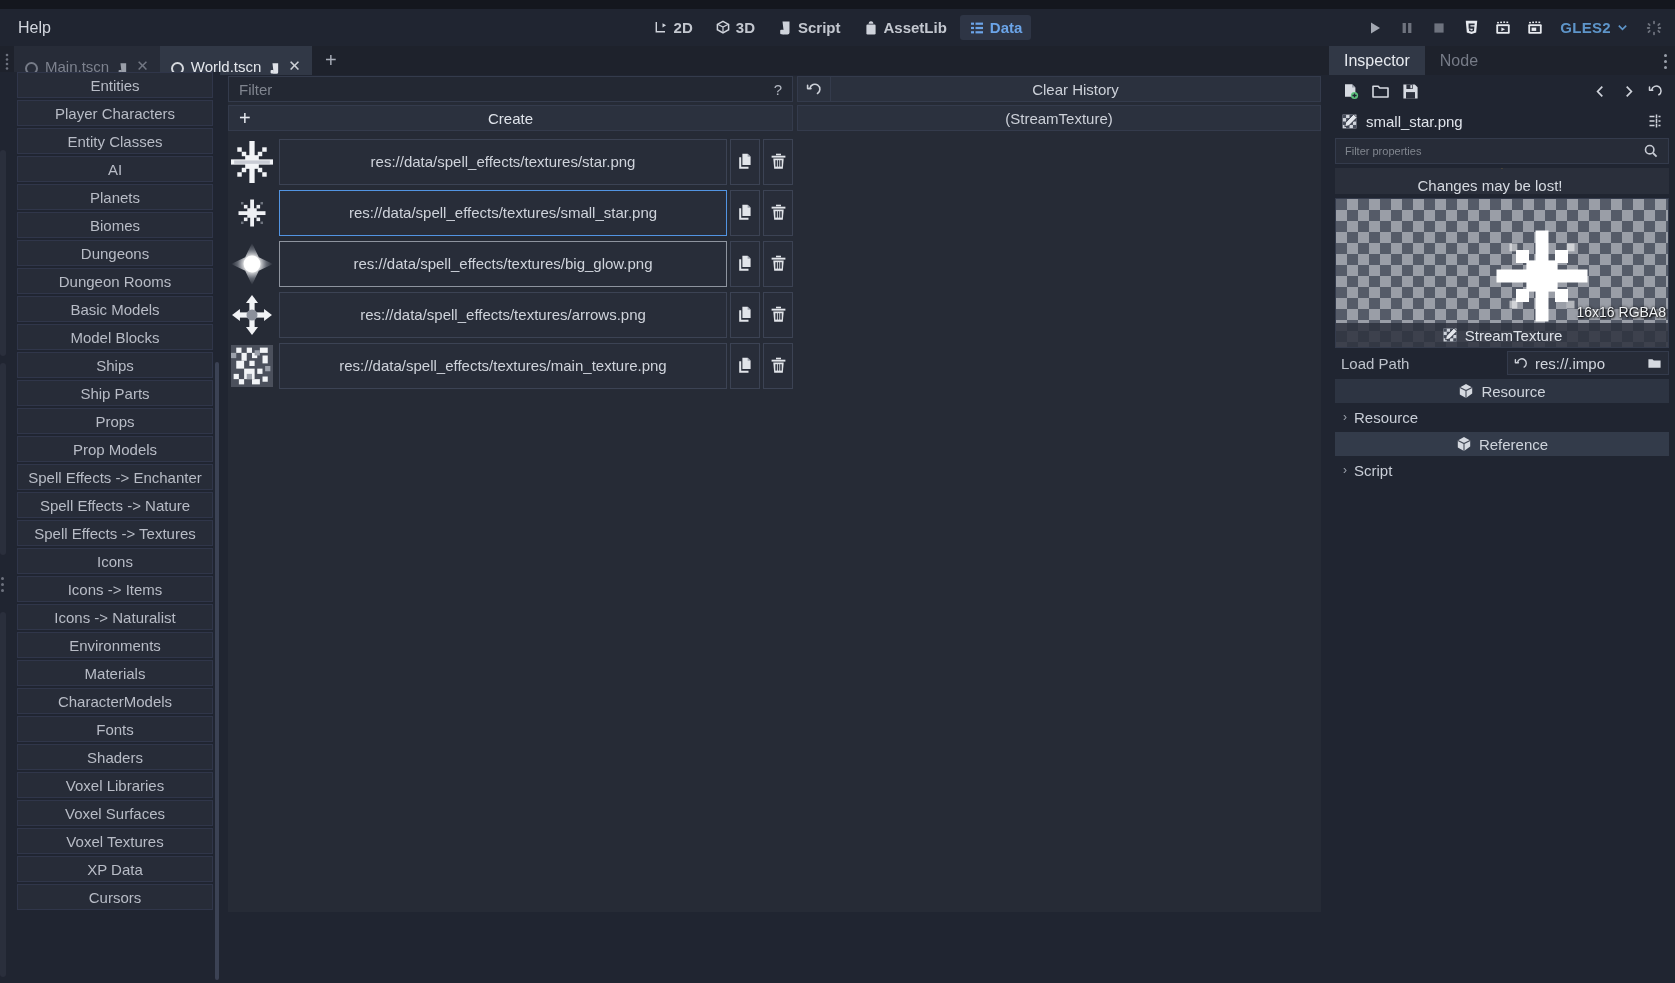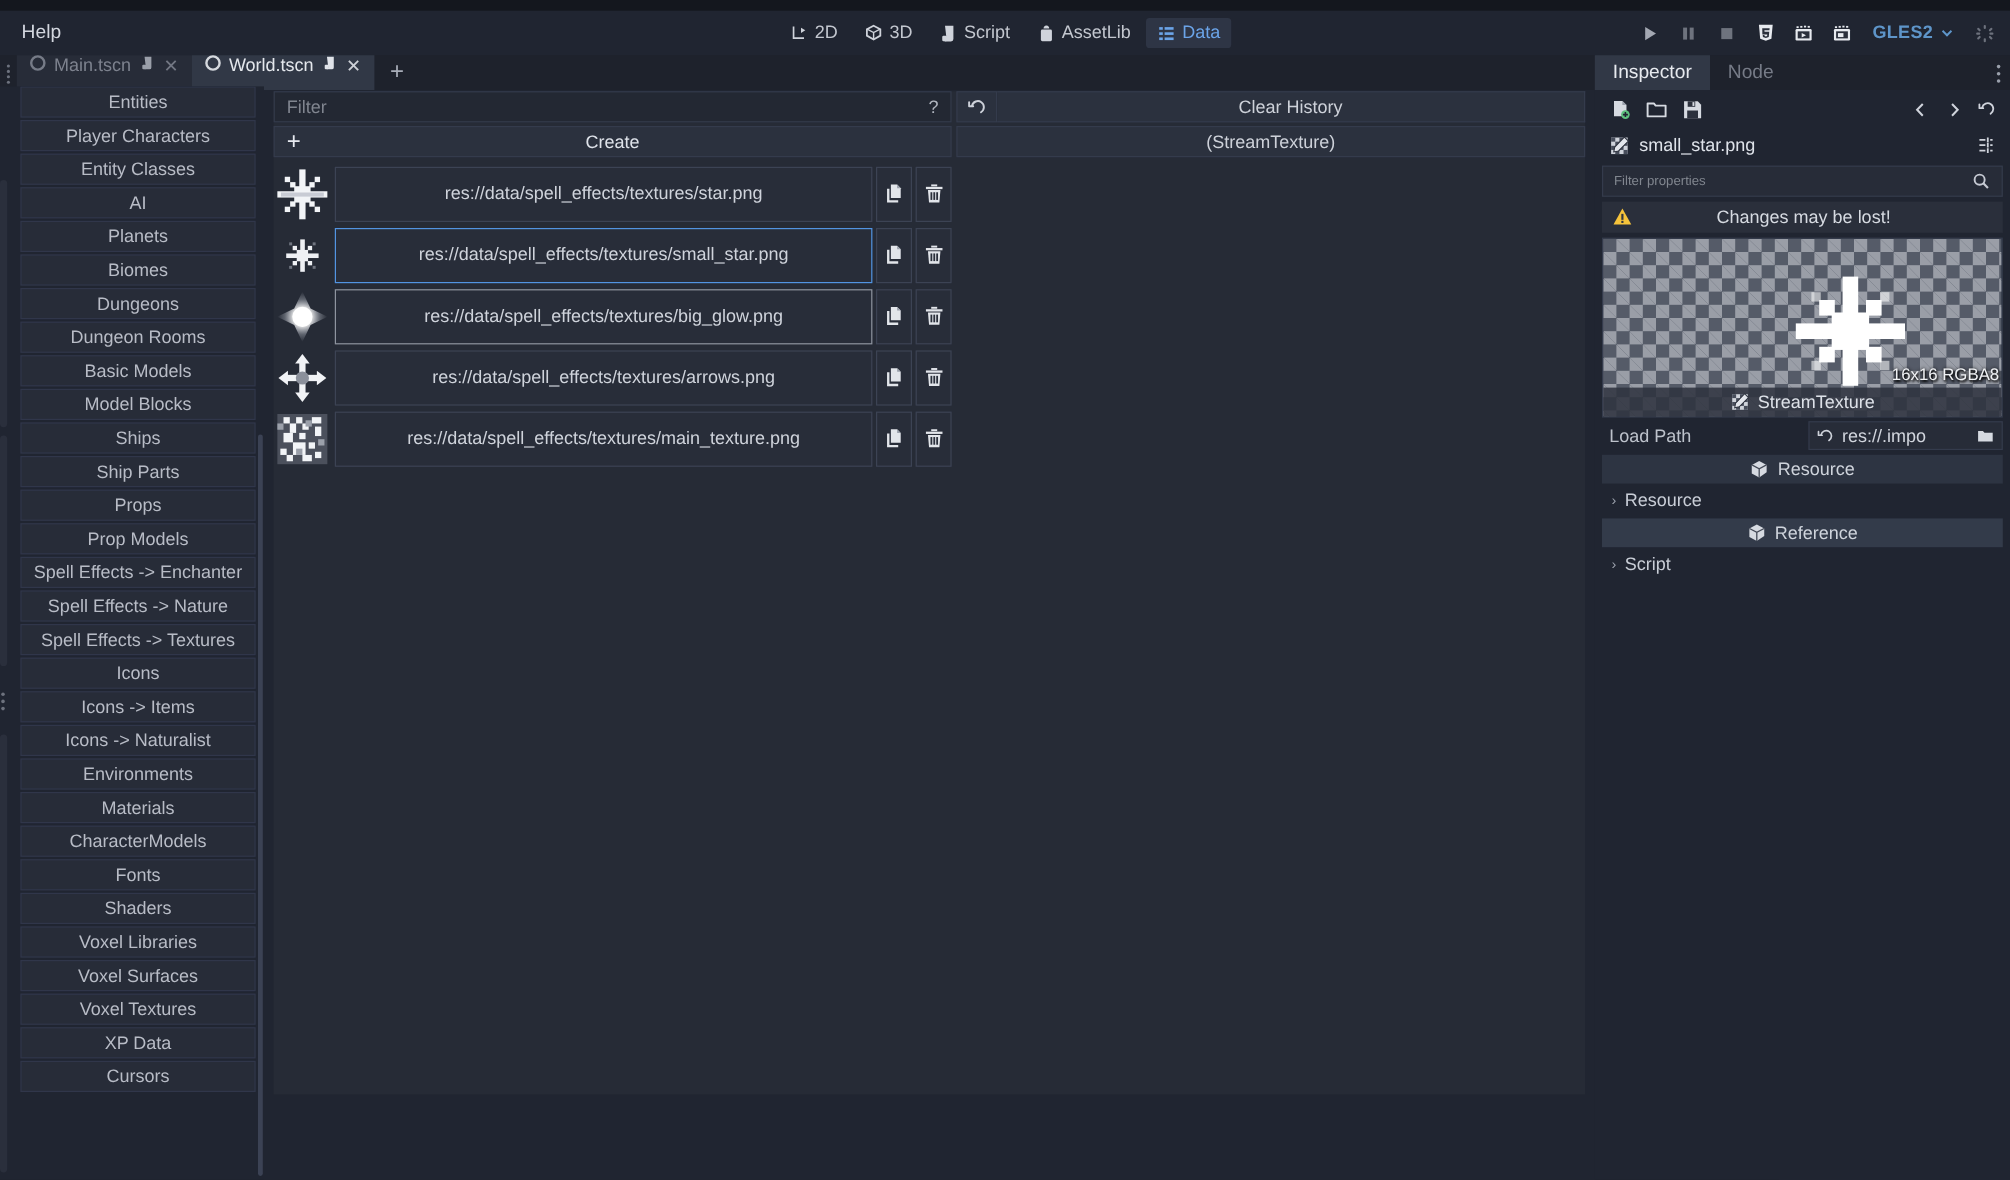--- a/index.html
+++ b/index.html
@@ -32,21 +32,21 @@
 
   #mainmode {
     position: absolute; left: 0; top: 9px; width: 1675px; height: 37px;
     display: flex; align-items: center; justify-content: center;
     gap: 4px; pointer-events: none;
   }
   .mode-btn {
     pointer-events: auto;
     display: flex; align-items: center; gap: 5px;
     padding: 4px 9px; border-radius: 3px;
-    color: #c3c7cf; font-size: 15px; cursor: pointer; white-space: nowrap;
+    color: #c3c7cf; font-size: 15px; cursor: pointer; white-space: nowrap; font-weight: bold;
   }
   .mode-btn.active { background: #2e3545; color: #6ba4e8; }
   .mode-ico { width: 16px; height: 16px; display: block; flex: 0 0 16px; }
 
   #playbar {
     position: absolute; right: 6px; top: 9px; height: 37px;
     display: flex; align-items: center; gap: 2px;
   }
   .play-btn {
     width: 30px; height: 28px; border-radius: 3px;
@@ -63,21 +63,21 @@
   #tabrow {
     position: absolute; left: 0; top: 46px; width: 1675px; height: 29px;
     background: #1e222c;
     display: flex; align-items: flex-end;
   }
   #tab-grip {
     width: 14px; height: 29px; display: flex; align-items: center;
     justify-content: center; cursor: grab;
   }
   .scene-tab {
-    height: 29px; display: flex; align-items: flex-start; gap: 7px;
+    height: 29px; display: flex; align-items: flex-end; gap: 7px;
     padding: 0 11px; cursor: pointer; font-size: 15px; margin-top: 26px;
   }
   .scene-tab.inactive { background: #272c38; color: #7d828e; }
   .scene-tab.active { background: #313846; color: #e4e7ec; }
   .tab-circle {
     width: 13px; height: 13px; border-radius: 50%;
     border: 2px solid currentColor; opacity: .92; flex: 0 0 13px;
   }
   .tab-x { font-size: 15px; opacity: .88; }
   .tab-plus {
@@ -236,21 +236,21 @@
   }
   #insp-filter-input {
     flex: 1; background: transparent; border: none; outline: none;
     color: #d0d4dc; font-size: 11px; font-family: "Liberation Sans", sans-serif;
   }
   #insp-filter-input::placeholder { color: #81868f; }
 
   #warn-row {
     margin: 4px 6px 0 6px; height: 26px; background: #2a2f3b;
     display: flex; align-items: center; gap: 8px; padding: 0 8px;
-    color: #d6dae1; font-size: 15px;
+    color: #d6dae1; font-size: 15px; flex-direction: column;
   }
   #warn-row .wtext { flex: 1; text-align: center; padding-right: 24px; }
 
   #tex-preview {
     margin: 4px 6px 0 6px; height: 150px; position: relative;
     border: 1px solid #343b4c; overflow: hidden;
     background-image:
       linear-gradient(45deg, #9a9ea7 25%, transparent 25%, transparent 75%, #9a9ea7 75%),
       linear-gradient(45deg, #9a9ea7 25%, #555b68 25%, #555b68 75%, #9a9ea7 75%);
     background-size: 22px 22px;

